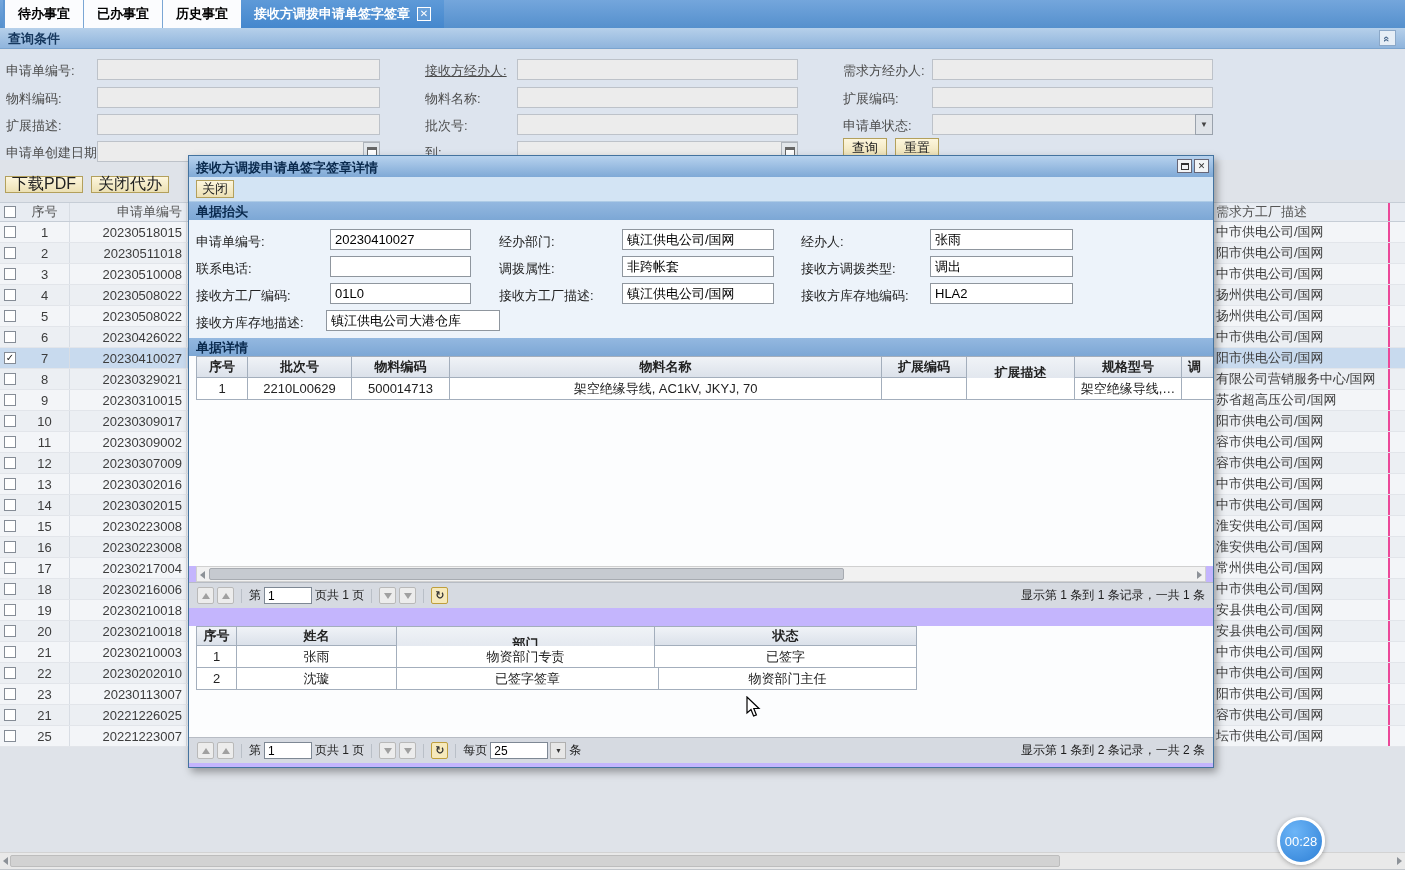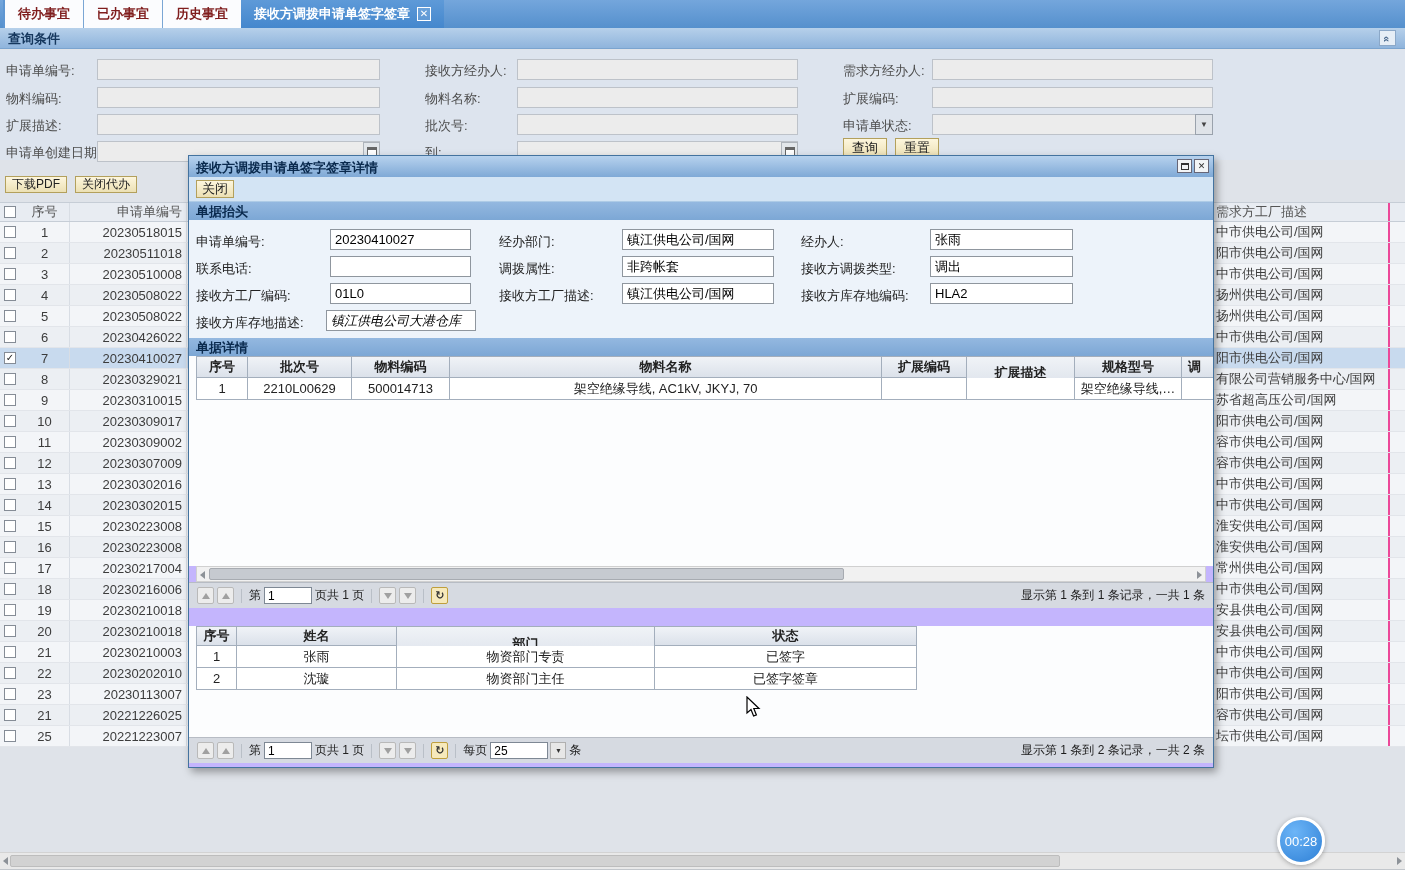--- a/index.html
+++ b/index.html
@@ -2,21 +2,21 @@
 <html><head>
 <meta charset="utf-8">
 <style>
   * { box-sizing: border-box; margin:0; padding:0; font-family:"Liberation Sans","DejaVu Sans",sans-serif; }
   html,body { width:1405px; height:870px; overflow:hidden; background:#c8ccd1; }
   .stage { position:relative; width:1405px; height:870px; background:#dfe3e9; overflow:hidden; }
 
   
   .tabbar { position:absolute; top:0; left:0; width:100%; height:28px;
             background:linear-gradient(#74a6dc,#5590cd); display:flex; align-items:stretch; padding-left:3px; }
-  .tab { display:flex; align-items:center; padding:0 13px; font-size:13px; font-weight:bold; color:#7f1d1d; cursor:default; }
+  .tab { display:flex; align-items:center; padding:0 13px; font-size:13px; font-weight:bold; color:#000000; cursor:default; }
   .tab.plain { background:#fbfcfe; border-left:1px solid #7aa6d4; }
   .tab.plain:first-child { border-left:2px solid #5e96d2; }
   .tab.active { background:linear-gradient(#5e9ad8,#4487cd); color:#fff; gap:7px; }
   .tab-close { width:14px; height:14px; border:1px solid #fff; display:flex; align-items:center; justify-content:center;
                font-size:10px; line-height:1; color:#fff; background:rgba(255,255,255,.12); }
 
   
   .querybar { position:absolute; top:28px; left:0; width:100%; height:21px;
               background:linear-gradient(#b6d0ea,#8fb4dc); border-bottom:1px solid #7ba4cf;
               font-size:13px; font-weight:bold; color:#16385e; padding:2px 0 0 8px; }
@@ -31,21 +31,21 @@
   .iconbtn-cal { position:absolute; width:17px; height:19px; background:#e2e6ea; border:1px solid #aeb4bb;
                  display:flex; align-items:center; justify-content:center; cursor:pointer; }
   .cal-glyph { width:10px; height:9px; border:1px solid #666; border-top:3px solid #666; background:#fff; }
   .iconbtn-dd { position:absolute; width:18px; height:21px; background:#dfe3e8; border:1px solid #9aa2ac;
                 display:flex; align-items:center; justify-content:center; font-size:8px; color:#444; cursor:pointer; }
   .btn-tan { background:linear-gradient(#fdf6dd,#ece0b4); border:1px solid #b3a05c; color:#222;
              font-size:13px; display:inline-flex; align-items:center; justify-content:center; cursor:pointer; }
 
   
   .actions { position:absolute; top:176px; left:5px; display:flex; gap:8px; }
-  .actions .btn-tan { height:17px; font-size:12px; padding:0 6px; }
+  .actions .btn-tan { height:17px; font-size:16px; padding:0 6px; }
 
   
   .maintable { position:absolute; top:202px; left:0; width:1405px; }
   .mt-header { height:20px; display:flex; background:#e8ecf2; border-top:1px solid #c6cdd6; border-bottom:1px solid #c6cdd6;
                color:#555; font-size:13px; align-items:center; }
   .mt-row { height:21px; display:flex; font-size:13px; color:#3c3c3c; border-bottom:1px solid #e2e5ea;
             background:#f3f5f8; align-items:center; cursor:pointer; }
   .mt-row:nth-child(even) { background:#eceff3; }
   .mt-row.selected { background:#c8daee; }
   .c-check { width:20px; display:flex; align-items:center; justify-content:center; }
@@ -145,21 +145,21 @@
       <input class="qinput" value="" style="left: 97px; top: 9px; width: 283px;">
       <span class="qlabel" style="left: 6px; top: 40px;">物料编码:</span>
       <input class="qinput" value="" style="left: 97px; top: 37px; width: 283px;">
       <span class="qlabel" style="left: 6px; top: 67px;">扩展描述:</span>
       <input class="qinput" value="" style="left: 97px; top: 64px; width: 283px;">
       <span class="qlabel" style="left: 6px; top: 94px;">申请单创建日期:</span>
       <input class="qinput" value="" style="left: 97px; top: 91px; width: 283px;">
       <span class="iconbtn-cal" style="left: 363px; top: 92px;">
         <span class="cal-glyph"></span>
       </span>
-      <span class="qlabel" style="left: 425px; top: 12px;">接收方经办人:</span>
+      <span class="qlabel" style="left: 425px; top: 12px; text-decoration: underline;">接收方经办人:</span>
       <input class="qinput" value="" style="left: 517px; top: 9px; width: 281px;">
       <span class="qlabel" style="left: 425px; top: 40px;">物料名称:</span>
       <input class="qinput" value="" style="left: 517px; top: 37px; width: 281px;">
       <span class="qlabel" style="left: 425px; top: 67px;">批次号:</span>
       <input class="qinput" value="" style="left: 517px; top: 64px; width: 281px;">
       <span class="qlabel" style="left: 425px; top: 94px;">到:</span>
       <input class="qinput" value="" style="left: 517px; top: 91px; width: 281px;">
       <span class="iconbtn-cal" style="left: 781px; top: 92px;">
         <span class="cal-glyph"></span>
       </span>
@@ -470,21 +470,21 @@
         <input class="m-input" value="非跨帐套" style="left: 433px; top: 36px; width: 152px;">
         <span class="m-label" style="left: 612px; top: 40px;">接收方调拨类型:</span>
         <input class="m-input" value="调出" style="left: 741px; top: 36px; width: 143px;">
         <span class="m-label" style="left: 7px; top: 67px;">接收方工厂编码:</span>
         <input class="m-input" value="01L0" style="left: 141px; top: 63px; width: 141px;">
         <span class="m-label" style="left: 310px; top: 67px;">接收方工厂描述:</span>
         <input class="m-input" value="镇江供电公司/国网" style="left: 433px; top: 63px; width: 152px;">
         <span class="m-label" style="left: 612px; top: 67px;">接收方库存地编码:</span>
         <input class="m-input" value="HLA2" style="left: 741px; top: 63px; width: 143px;">
         <span class="m-label" style="left: 7px; top: 94px;">接收方库存地描述:</span>
-        <input class="m-input" value="镇江供电公司大港仓库" style="left: 137px; top: 90px; width: 150px; font-style: italic;">
+        <input class="m-input" value="镇江供电公司大港仓库" style="left: 137px; top: 90px; width: 174px;">
       </div>
 
     <div class="secbar" style="top:182px;">单据详情</div>
     <div class="white-zone" style="top:200px;height:210px;"></div>
     <div id="dt-table">
         <div class="grid-abs g-head" style="left: 7px; top: 200px; height: 22px;">
           <div class="g-cell" style="width: 52px; height: 22px;">序号</div>
           <div class="g-cell" style="width: 104px; height: 22px;">批次号</div>
           <div class="g-cell" style="width: 98px; height: 22px;">物料编码</div>
           <div class="g-cell" style="width: 432px; height: 22px;">物料名称</div>
@@ -547,22 +547,22 @@
         </div>
         <div class="grid-abs g-row" style="left: 7px; top: 490px; height: 22px;">
           <div class="g-cell" style="width: 41px; height: 22px;">1</div>
           <div class="g-cell" style="width: 160px; height: 22px;">张雨</div>
           <div class="g-cell" style="width: 258px; height: 22px;">物资部门专责</div>
           <div class="g-cell" style="width: 262px; height: 22px;">已签字</div>
         </div>
         <div class="grid-abs g-row" style="left: 7px; top: 512px; height: 22px;">
           <div class="g-cell" style="width: 41px; height: 22px;">2</div>
           <div class="g-cell" style="width: 160px; height: 22px;">沈璇</div>
+          <div class="g-cell" style="width: 262px; height: 22px;">已签字签章</div>
           <div class="g-cell" style="width: 258px; height: 22px;">物资部门主任</div>
-          <div class="g-cell" style="width: 262px; height: 22px;">已签字签章</div>
         </div>
       </div>
 
     <div class="pagerbar" style="top:581px;">
       <span class="pg-btn">
           <span class="tri-up"></span>
         </span>
       <span class="pg-btn">
           <span class="tri-up"></span>
         </span>

